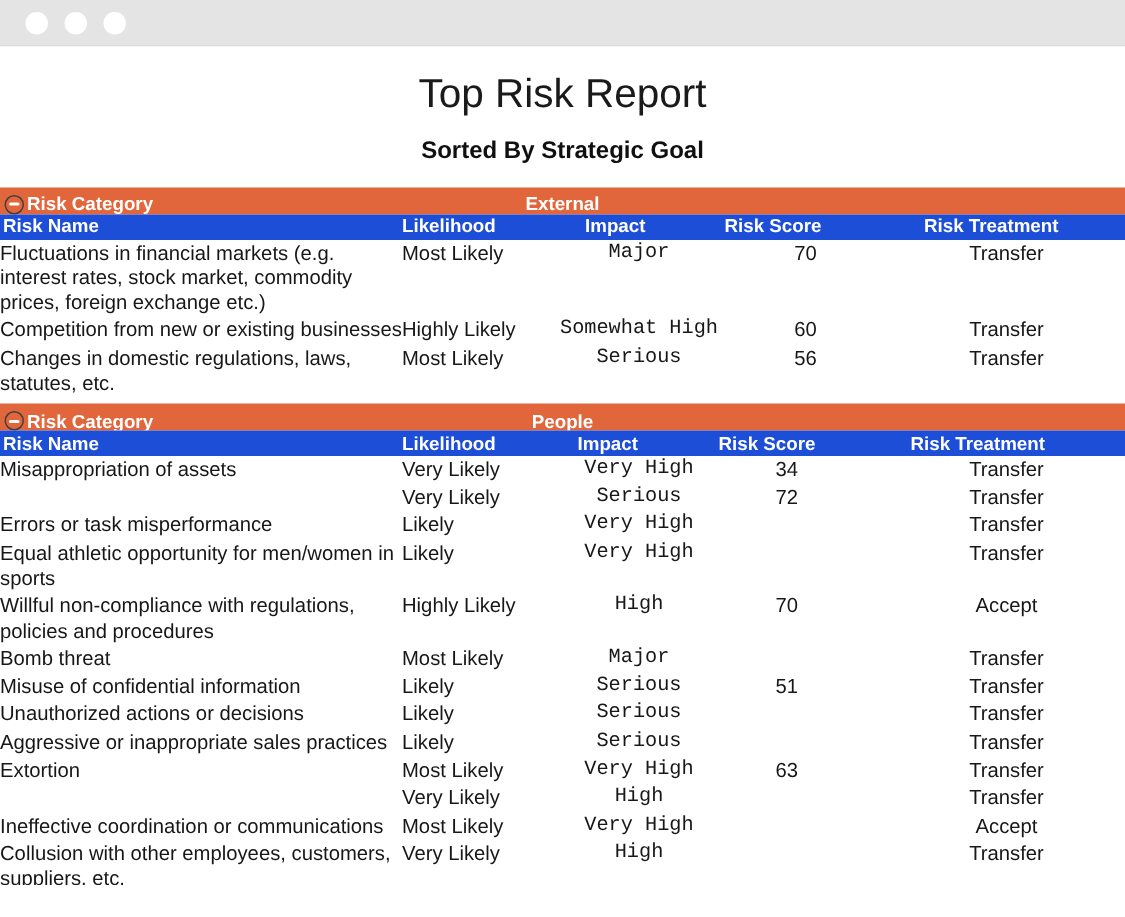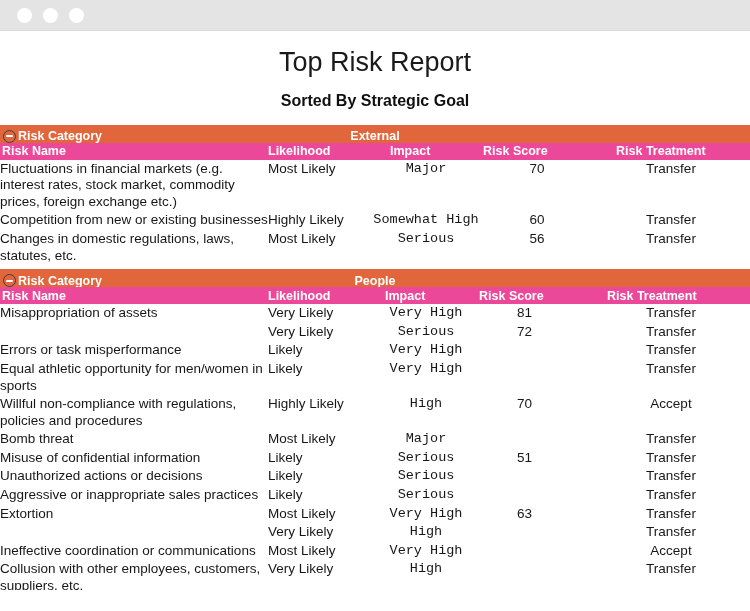--- a/index.html
+++ b/index.html
@@ -111,21 +111,21 @@
     text-align: center;
     font-size: 12.5px;
     font-weight: bold;
     color: #ffffff;
     line-height: 1;
     pointer-events: none;
   }
 
   
   .col-band {
-    background: #ec4899;
+    background: #1d4ed8;
     height: 17px;
     position: relative;
     font-size: 12.5px;
     font-weight: bold;
     color: #ffffff;
   }
   .col-band .ch {
     position: absolute;
     top: 50%;
     transform: translateY(-50%);
@@ -224,21 +224,21 @@
           <span class="ch" style="left: 385px;">Impact</span>
           <span class="ch" style="left: 479px;">Risk Score</span>
           <span class="ch" style="left: 607px;">Risk Treatment</span>
         </div>
         <table class="rows sec-people">
           <tbody>
             <tr>
               <td class="c-name">Misappropriation of assets</td>
               <td class="c-like">Very Likely</td>
               <td class="c-impact">Very High</td>
-              <td class="c-score">81</td>
+              <td class="c-score">34</td>
               <td class="c-treat">Transfer</td>
             </tr>
             <tr>
               <td class="c-name"></td>
               <td class="c-like">Very Likely</td>
               <td class="c-impact">Serious</td>
               <td class="c-score">72</td>
               <td class="c-treat">Transfer</td>
             </tr>
             <tr>

